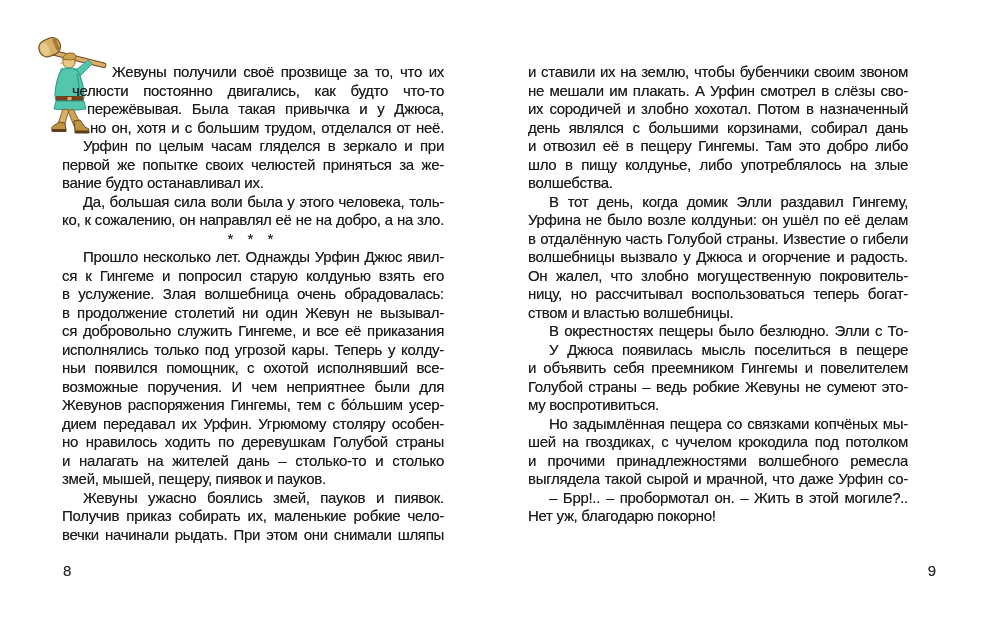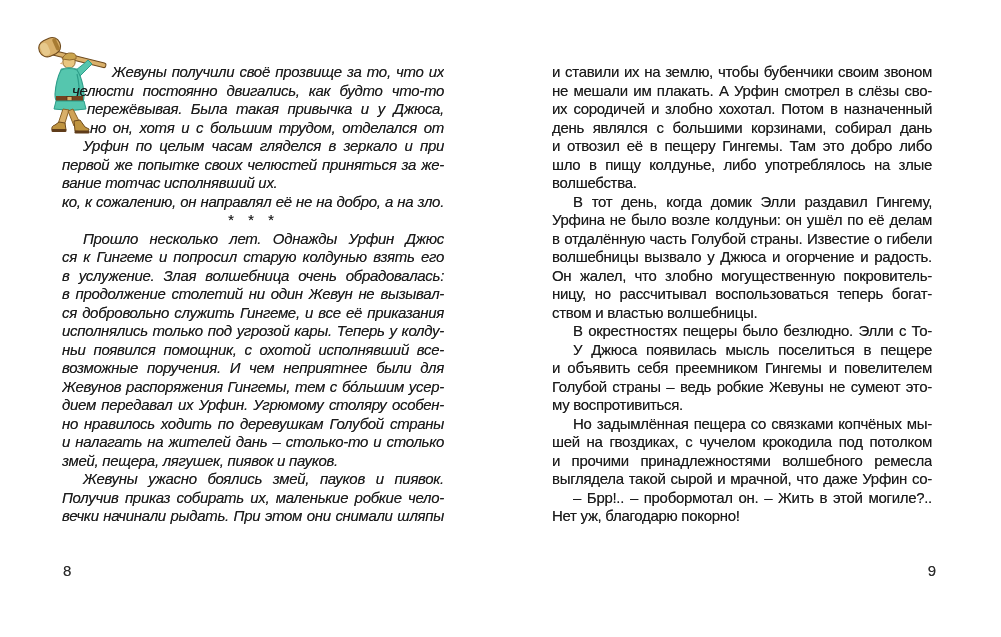--- a/index.html
+++ b/index.html
@@ -7,22 +7,22 @@
     width:1001px;height:637px;position:relative;overflow:hidden;
     background:#ffffff;
     font-family:"Liberation Sans", sans-serif;
   }
   .page-column{
     position:absolute;top:63px;
     color:#1b1b1b;
     font-size:15px;line-height:18.5px;letter-spacing:-0.3px;
     text-shadow:0 0 0.4px rgba(0,0,0,0.55);
   }
-  #left-column{left:62px;width:382px;font-style:italic;}
-  #right-column{left:552px;width:380px;}
+  #left-column{left:62px;width:382px;}
+  #right-column{left:528px;width:380px;}
   .line{
     height:18.5px;overflow:hidden;
     text-align:justify;text-align-last:justify;
   }
   .line.last{text-align:left;text-align-last:left;}
   .line.separator{
     text-align:center;text-align-last:center;
     letter-spacing:5px;font-size:15px;
   }
   .page-number{
@@ -82,36 +82,37 @@
   </g>
 </svg>
 
 <div id="left-column" class="page-column">
     <div class="line" style="padding-left: 50px;">Жевуны получили своё прозвище за то, что их</div>
     <div class="line" style="padding-left: 10px;">челюсти постоянно двигались, как будто что-то</div>
     <div class="line" style="padding-left: 25px;">пережёвывая. Была такая привычка и у Джюса,</div>
     <div class="line" style="padding-left: 4px; margin-left: 24px;">но он, хотя и с большим трудом, отделался от неё.</div>
     <div class="line" style="padding-left: 21px;">Урфин по целым часам гляделся в зеркало и при</div>
     <div class="line">первой же попытке своих челюстей приняться за же-</div>
-    <div class="line last">вание тотчас исполнявший их.</div>
+    <div class="line last">вание будто останавливал их.</div>
+    <div class="line" style="padding-left: 21px;">Да, большая сила воли была у этого человека, толь-</div>
     <div class="line">ко, к сожалению, он направлял её не на добро, а на зло.</div>
     <div class="line separator">* * *</div>
     <div class="line" style="padding-left: 21px;">Прошло несколько лет. Однажды Урфин Джюс явил-</div>
     <div class="line">ся к Гингеме и попросил старую колдунью взять его</div>
     <div class="line">в услужение. Злая волшебница очень обрадовалась:</div>
     <div class="line">в продолжение столетий ни один Жевун не вызывал-</div>
     <div class="line">ся добровольно служить Гингеме, и все её приказания</div>
     <div class="line">исполнялись только под угрозой кары. Теперь у колду-</div>
     <div class="line">ньи появился помощник, с охотой исполнявший все-</div>
     <div class="line">возможные поручения. И чем неприятнее были для</div>
     <div class="line">Жевунов распоряжения Гингемы, тем с бо́льшим усер-</div>
     <div class="line">дием передавал их Урфин. Угрюмому столяру особен-</div>
     <div class="line">но нравилось ходить по деревушкам Голубой страны</div>
     <div class="line">и налагать на жителей дань – столько-то и столько</div>
-    <div class="line last">змей, пещера, лягушек, пиявок и пауков.</div>
+    <div class="line last">змей, мышей, пещеру, пиявок и пауков.</div>
     <div class="line" style="padding-left: 21px;">Жевуны ужасно боялись змей, пауков и пиявок.</div>
     <div class="line">Получив приказ собирать их, маленькие робкие чело-</div>
     <div class="line">вечки начинали рыдать. При этом они снимали шляпы</div>
   </div>
 
 <div id="right-column" class="page-column">
     <div class="line">и ставили их на землю, чтобы бубенчики своим звоном</div>
     <div class="line">не мешали им плакать. А Урфин смотрел в слёзы сво-</div>
     <div class="line">их сородичей и злобно хохотал. Потом в назначенный</div>
     <div class="line">день являлся с большими корзинами, собирал дань</div>

